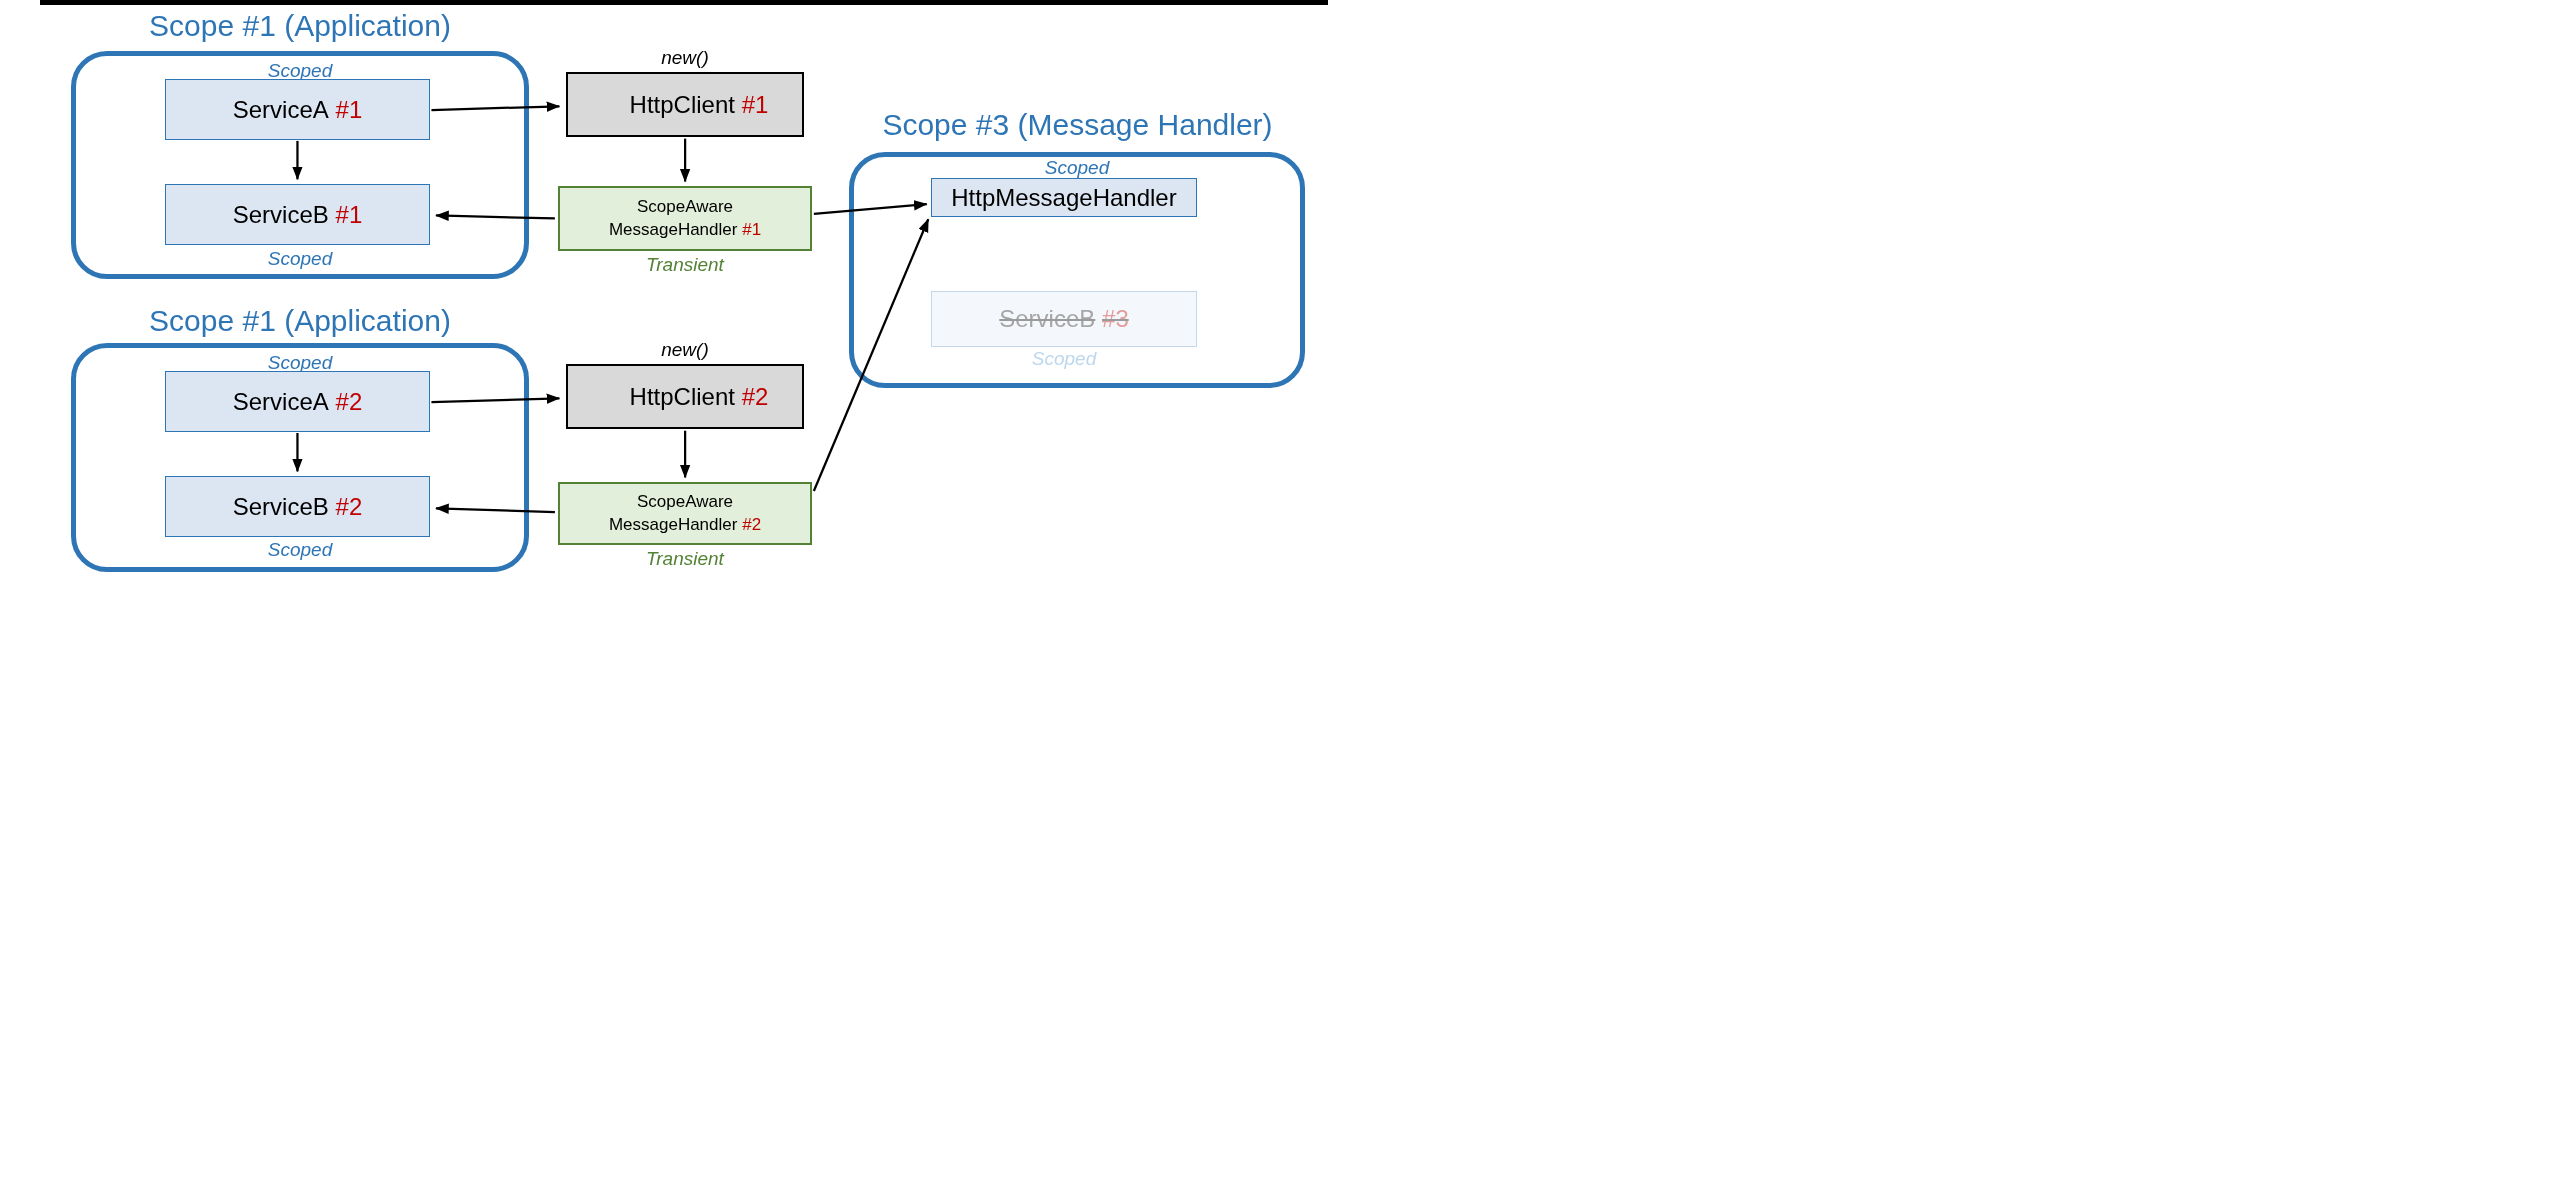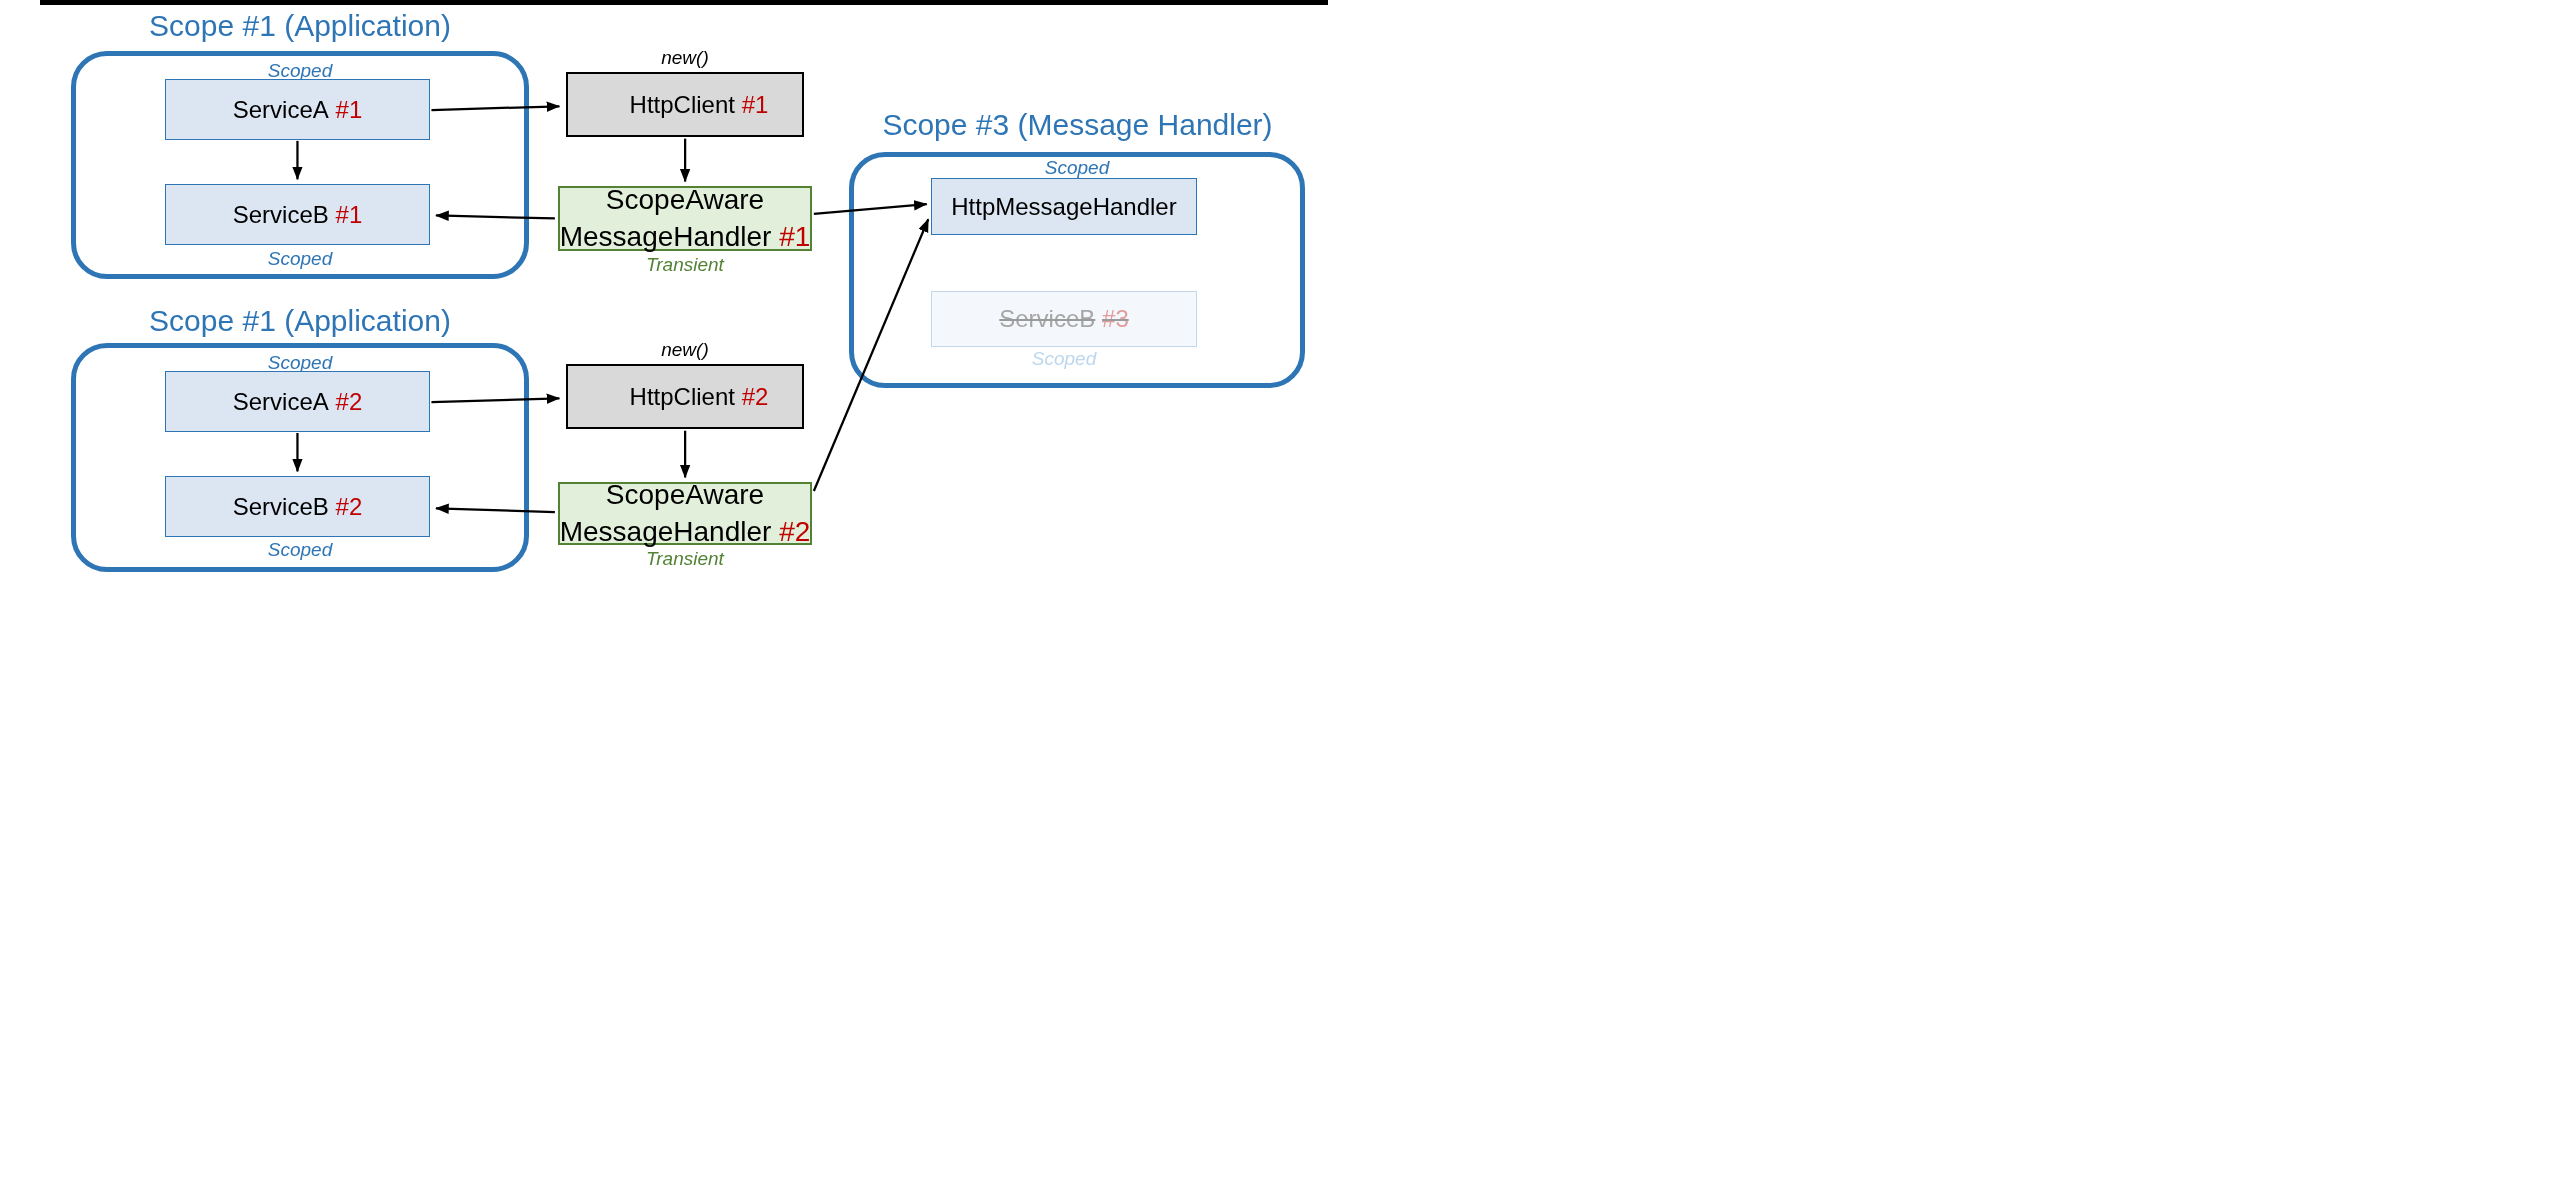--- a/index.html
+++ b/index.html
@@ -18,21 +18,21 @@
   .topbar{position:absolute;left:0;top:0;width:100%;height:4.5px;background:var(--top-bar);}
   .scope-rect{position:absolute;border:5.3px solid var(--accent-blue);border-radius:36px;background:transparent;box-sizing:border-box;}
   .scope-title{position:absolute;color:var(--accent-blue);font-size:30px;line-height:1.15;text-align:center;white-space:nowrap;}
   .lab{position:absolute;font-style:italic;font-size:19px;color:var(--accent-blue);text-align:center;white-space:nowrap;}
   .lab.green{color:var(--green-text);}
   .lab.black{color:var(--black);}
   .lab.faded{color:var(--faded-blue);}
   .nodebox{position:absolute;display:flex;align-items:center;justify-content:center;box-sizing:border-box;font-size:24px;color:var(--black);white-space:nowrap;}
   .nodebox.blue{background:var(--node-blue-fill);border:1.9px solid var(--node-blue-border);}
   .nodebox.gray{background:var(--gray-fill);border:2.3px solid var(--gray-border);padding-left:28px;}
-  .nodebox.green{background:var(--green-fill);border:2.3px solid var(--green-border);flex-direction:column;font-size:28px;line-height:1.3;}
+  .nodebox.green{background:var(--green-fill);border:2.3px solid var(--green-border);flex-direction:column;font-size:17px;line-height:1.3;}
   .nodebox.fadedbox{background:var(--faded-fill);border:1.9px solid var(--faded-border);color:var(--faded-text);}
   .nid{margin-left:0.28em;color:var(--red);}
   .nid.faded{color:var(--faded-red);}
   .struck{text-decoration:line-through;text-decoration-color:#9a9a9a;text-decoration-thickness:2.3px;}
   .hline{display:flex;align-items:center;}
   #arrows{position:absolute;left:0;top:0;width:1288px;height:601px;pointer-events:none;}
 </style>
 </head>
 <body>
 
@@ -64,21 +64,21 @@
     <span class="hline">
       <span>MessageHandler</span>
       <span class="nid">#1</span>
     </span>
   </div>
   <div class="lab green" style="left:518px;top:254px;width:254px;">Transient</div>
 
   <div class="scope-title" style="left:774px;top:108px;width:527px;">Scope #3 (Message Handler)</div>
   <div class="scope-rect" style="left:809px;top:152px;width:456px;height:236px;"></div>
   <div class="lab" style="left:809px;top:157px;width:456px;">Scoped</div>
-  <div class="nodebox blue" style="left:891px;top:178px;width:266px;height:57px;">
+  <div class="nodebox blue" style="left:891px;top:178px;width:266px;height:39px;">
     <span>HttpMessageHandler</span>
   </div>
   <div class="nodebox fadedbox" style="left:891px;top:291px;width:266px;height:56px;">
     <span class="struck hline">
       <span>ServiceB</span>
       <span class="nid faded">#3</span>
     </span>
   </div>
   <div class="lab faded" style="left:891px;top:348px;width:266px;">Scoped</div>
 

